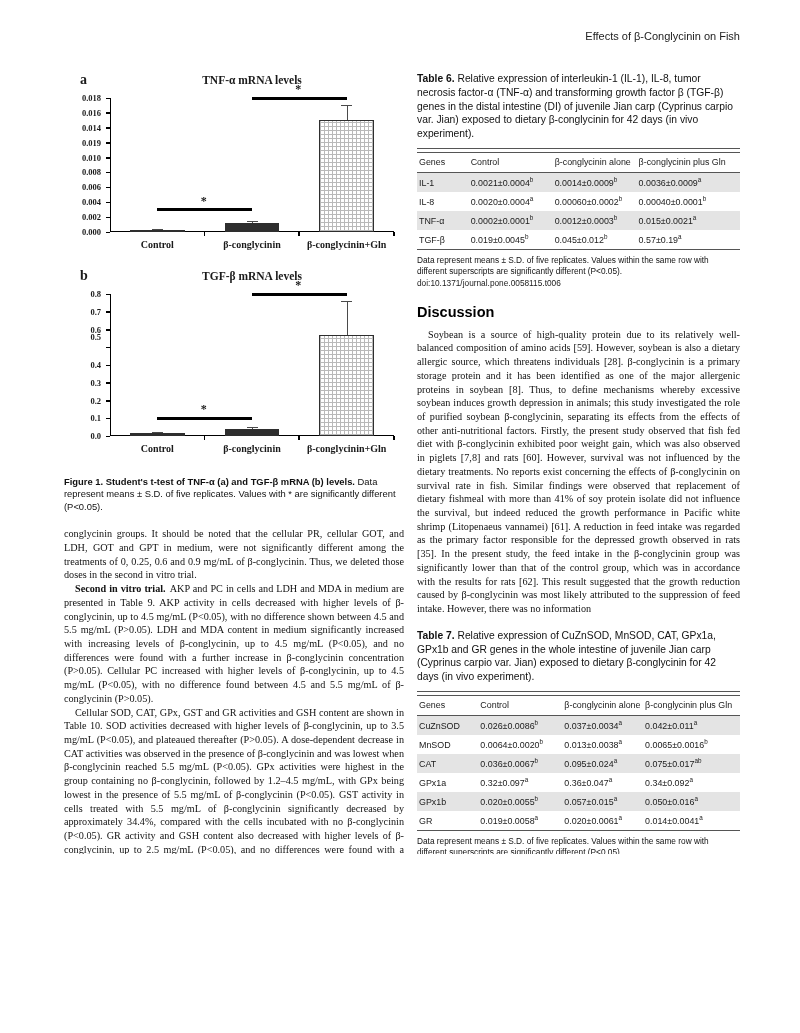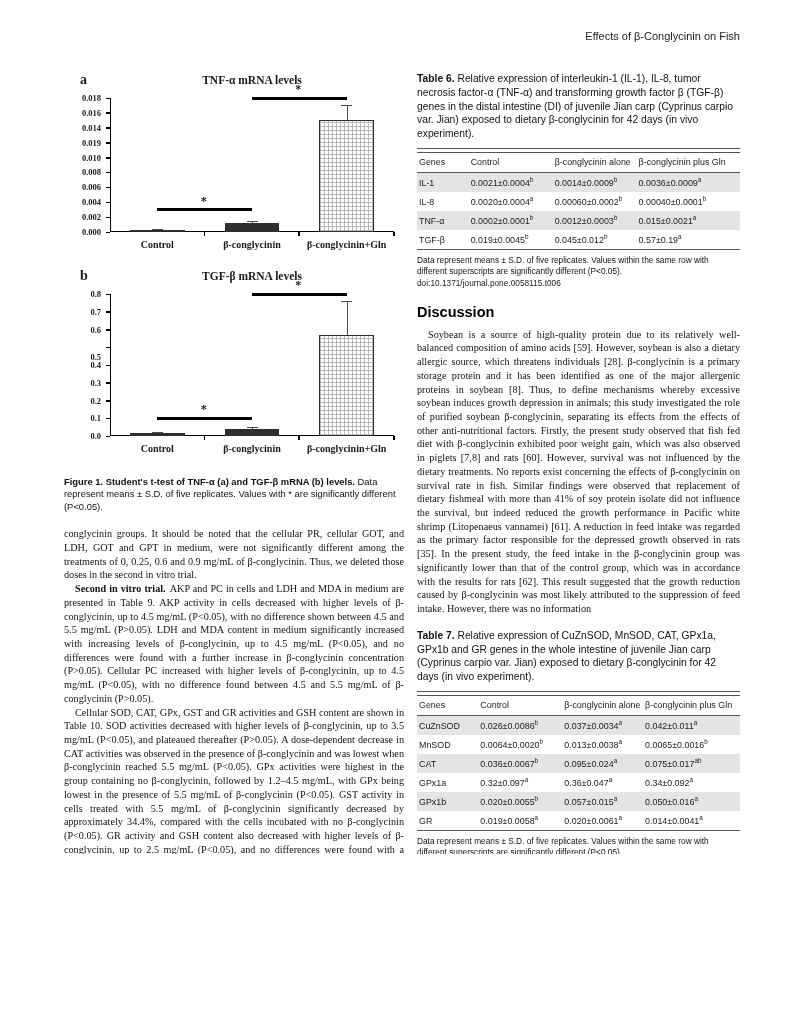--- a/index.html
+++ b/index.html
@@ -127,21 +127,21 @@
           <div class="ch-ylab" style="top: 163px; width: 37px;">0.0</div>
           <div class="ch-ytick" style="left: 42px; top: 167.5px;"></div>
           <div class="ch-ylab" style="top: 145.25px; width: 37px;">0.1</div>
           <div class="ch-ytick" style="left: 42px; top: 149.75px;"></div>
           <div class="ch-ylab" style="top: 127.5px; width: 37px;">0.2</div>
           <div class="ch-ytick" style="left: 42px; top: 132px;"></div>
           <div class="ch-ylab" style="top: 109.75px; width: 37px;">0.3</div>
           <div class="ch-ytick" style="left: 42px; top: 114.25px;"></div>
           <div class="ch-ylab" style="top: 92px; width: 37px;">0.4</div>
           <div class="ch-ytick" style="left: 42px; top: 96.5px;"></div>
-          <div class="ch-ylab" style="top: 84px; width: 37px;">0.5</div>
+          <div class="ch-ylab" style="top: 64px; width: 37px;">0.5</div>
           <div class="ch-ytick" style="left: 42px; top: 78.75px;"></div>
           <div class="ch-ylab" style="top: 56.5px; width: 37px;">0.6</div>
           <div class="ch-ytick" style="left: 42px; top: 61px;"></div>
           <div class="ch-ylab" style="top: 38.75px; width: 37px;">0.7</div>
           <div class="ch-ytick" style="left: 42px; top: 43.25px;"></div>
           <div class="ch-ylab" style="top: 21px; width: 37px;">0.8</div>
           <div class="ch-ytick" style="left: 42px; top: 25.5px;"></div>
           <div class="ch-xtick" style="left: 139.667px; top: 168px;"></div>
           <div class="ch-bar bar-solid" style="left: 65.88px; width: 54.9067px; top: 165.338px; height: 2.6625px;"></div>
           <div class="ch-err" style="left: 93.3333px; top: 164.45px; height: 0.8875px;"></div>

